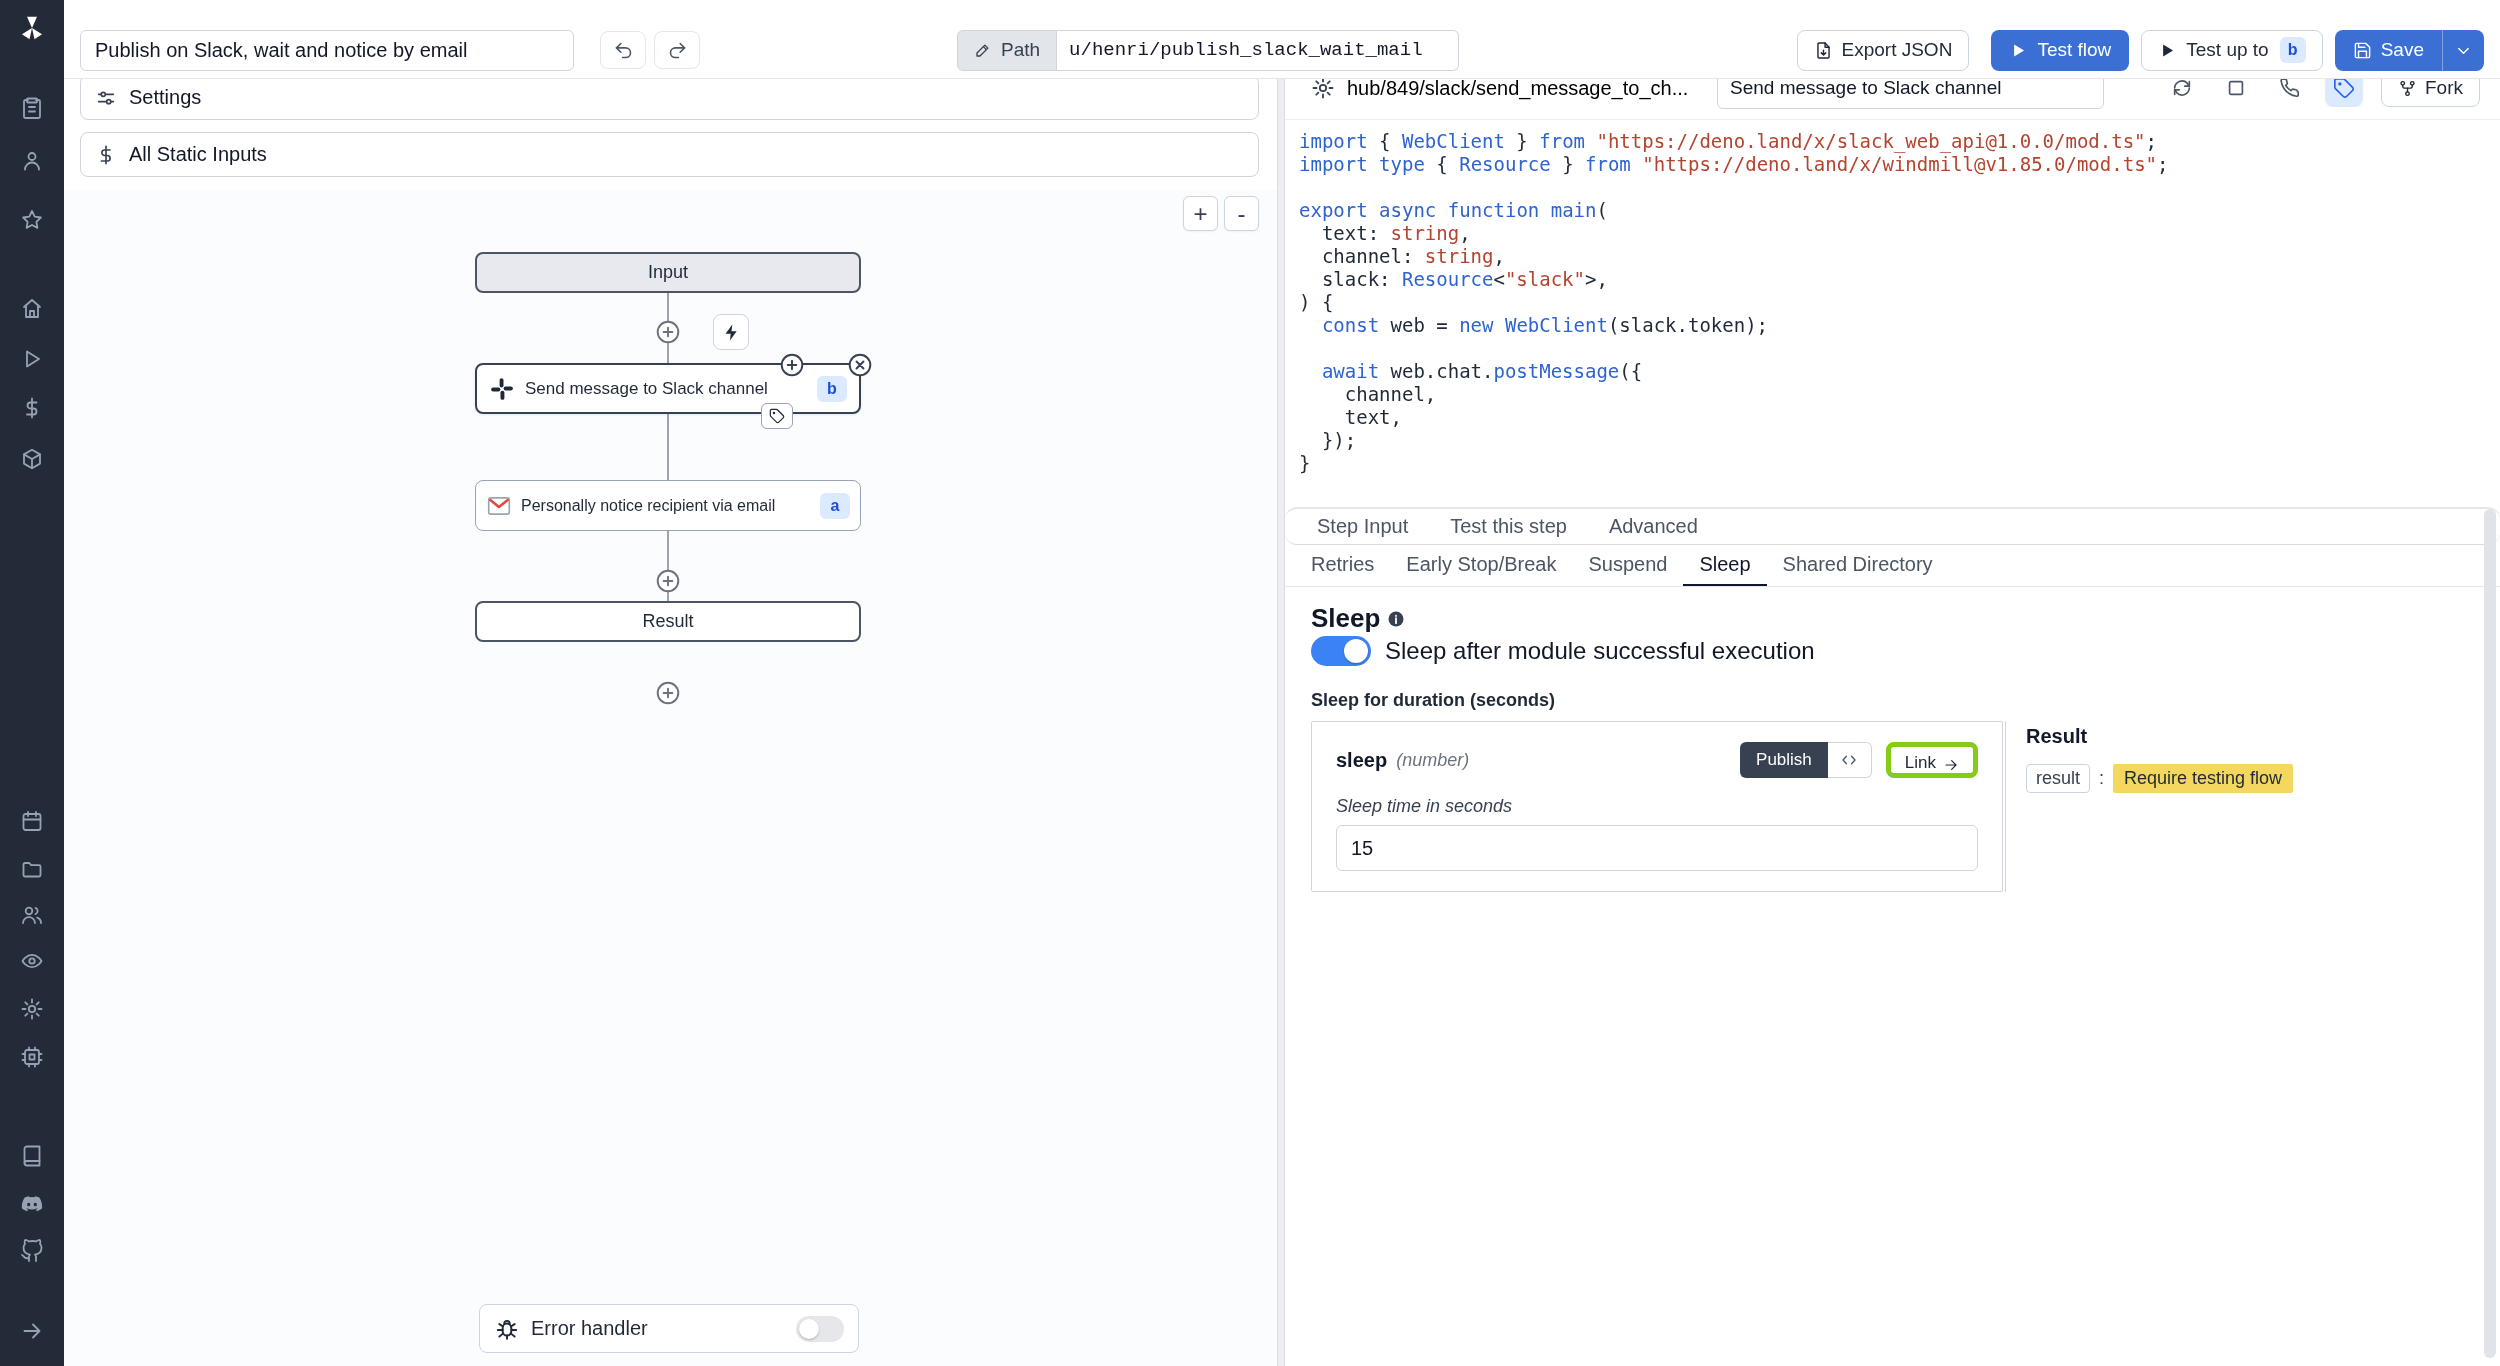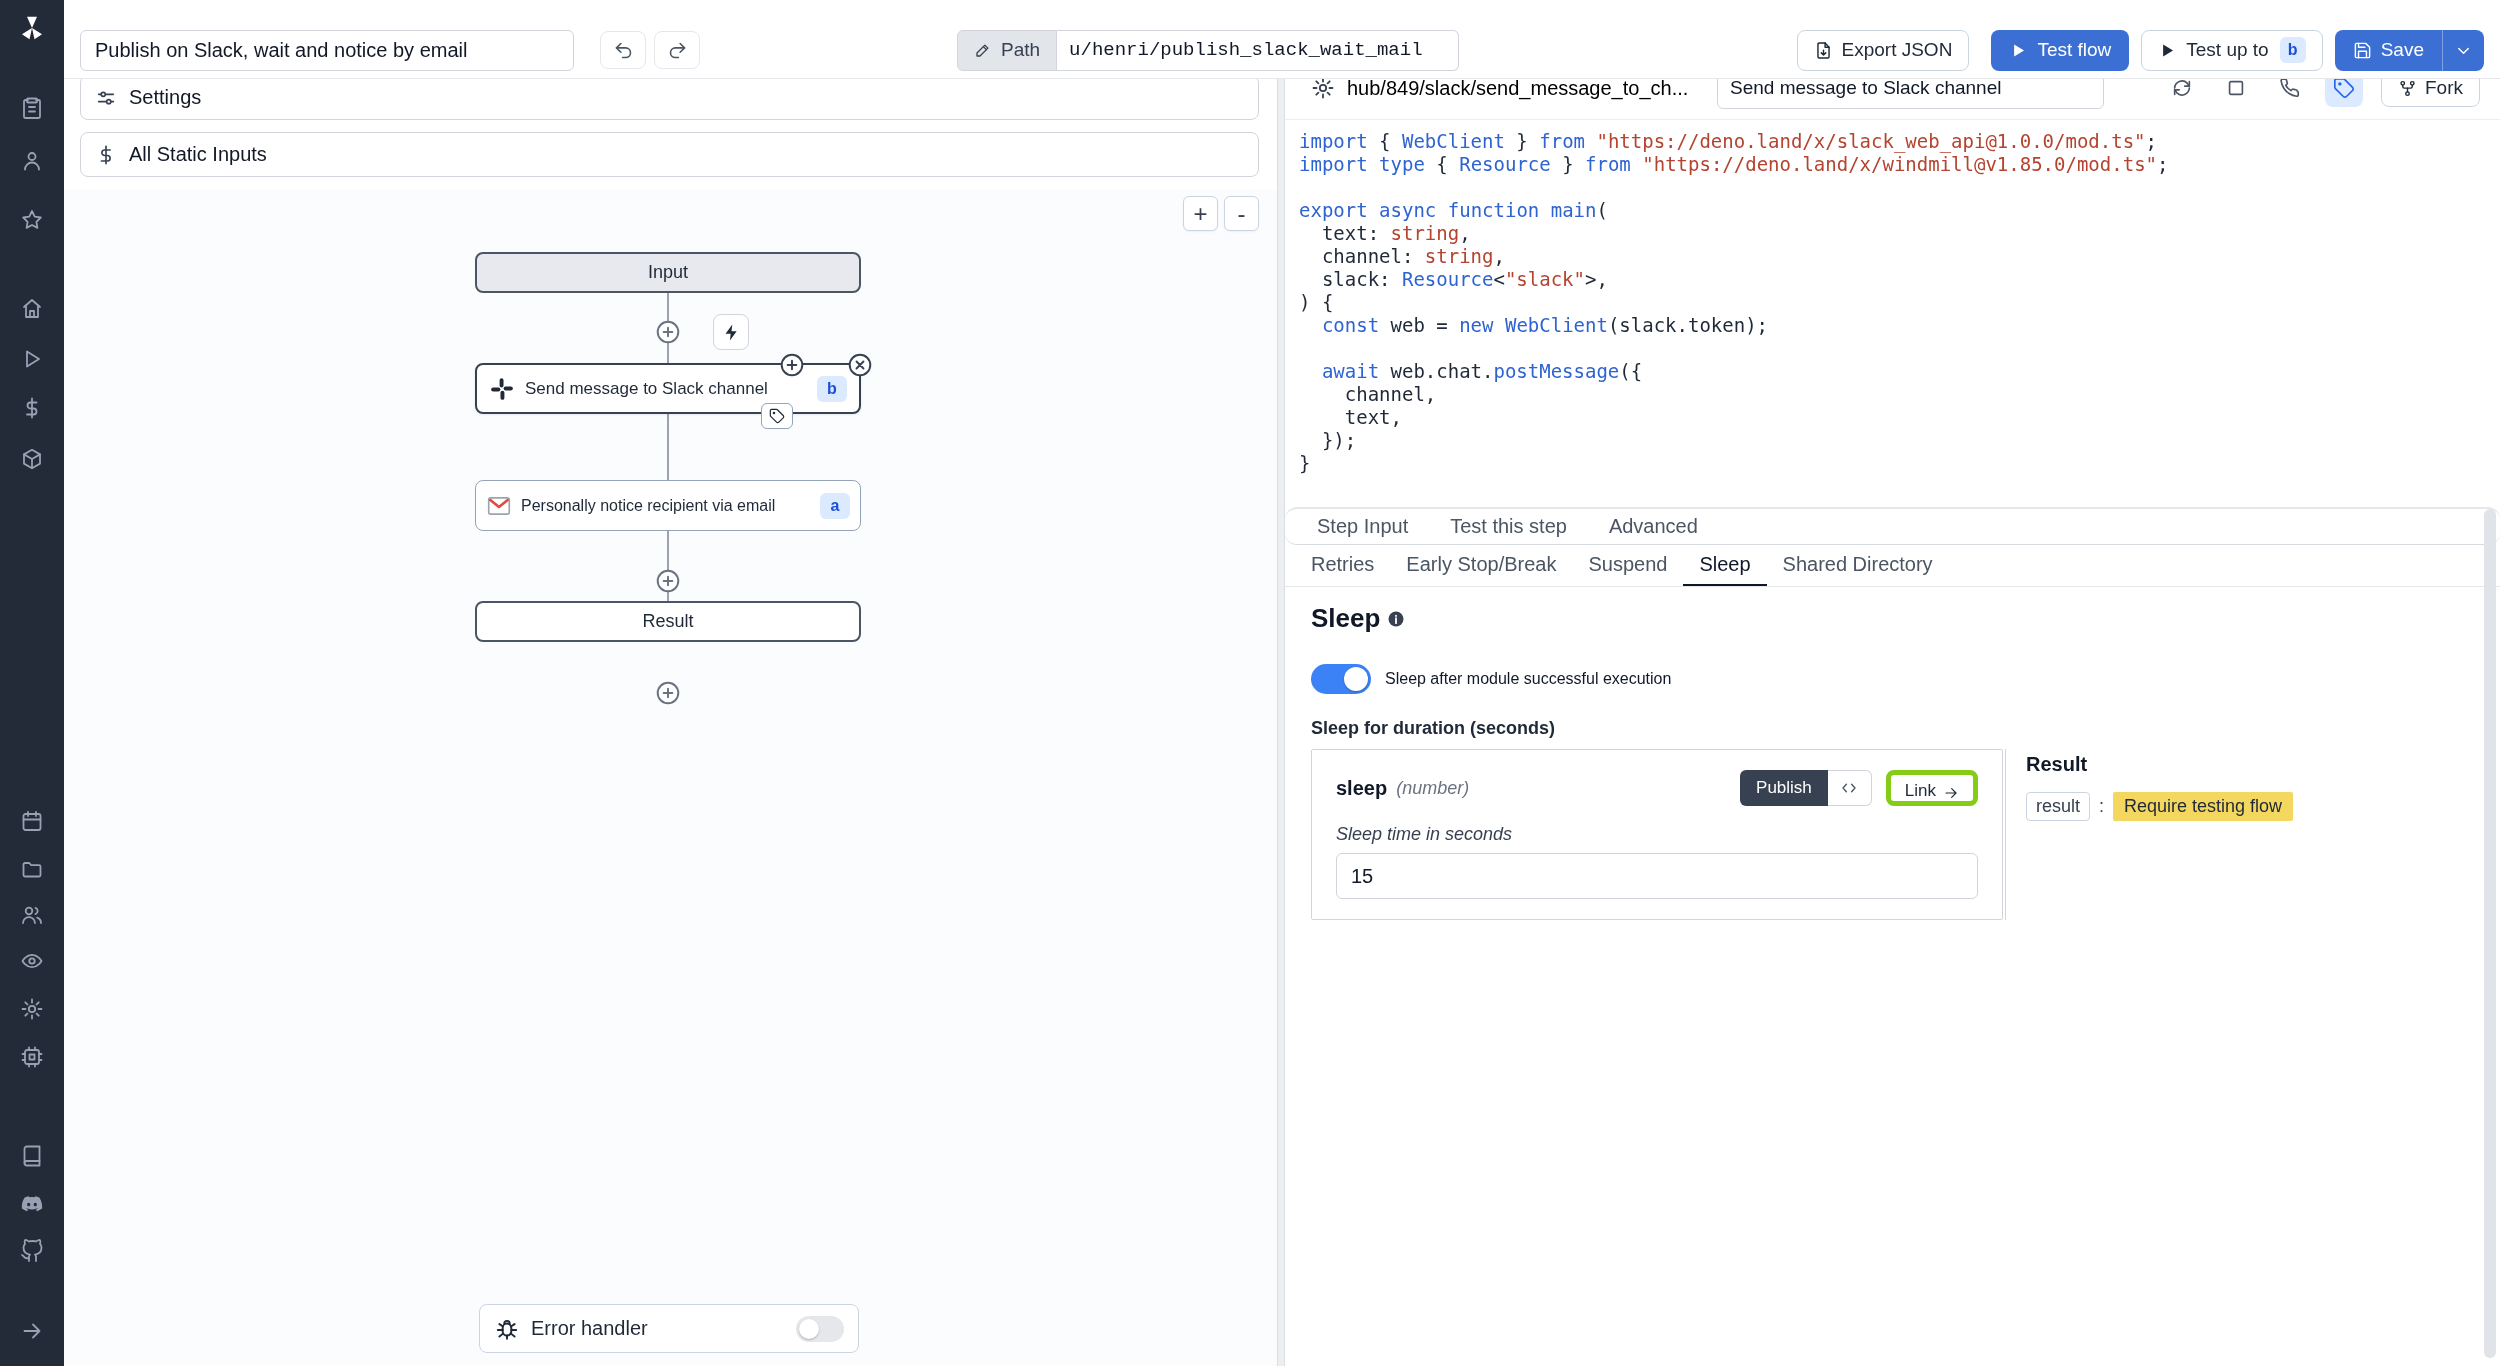--- a/index.html
+++ b/index.html
@@ -91,21 +91,21 @@
   .tabs-primary { height:38px; flex:none; display:flex; align-items:center; gap:42px; padding-left:32px; border-top:2px solid #e5e7eb; border-bottom:1px solid #d8dce1; font-size:20px; color:#4b5563;border-radius:12px; }
   .tab1 { cursor:pointer; }
   .tabs-secondary { height:42px; flex:none; display:flex; align-items:stretch; padding-left:10px; border-bottom:1px solid #e5e7eb; font-size:20px; color:#4b5563; }
   .tab2 { display:flex; align-items:center; padding:0 16px; border-bottom:2px solid transparent; cursor:pointer; }
   .tab2.active { color:#0f172a; border-bottom-color:#0f172a; font-weight:500; }
 
   .sleep-section { flex:1; padding:16px 26px; }
   .sleep-title-row { display:flex; align-items:center; gap:7px; }
   .sleep-title { font-size:26px; font-weight:700; color:#111827; }
   .info-ic { width:18px; height:18px; color:#374151; }
-  .toggle-row { margin-top:30px; display:flex; align-items:center; gap:14px; font-size:16px; color:#111827; }
+  .toggle-row { margin-top:2px; display:flex; align-items:center; gap:14px; font-size:24px; color:#111827; }
   .duration-label { margin-top:24px; font-size:18px; font-weight:600; color:#1f2937; }
   .sleep-row { margin-top:10px; display:flex; align-items:stretch; }
   .sleep-box { width:692px; border:1px solid #d1d5db; border-radius:2px; padding:20px 24px; background:#fff; }
   .box-head { display:flex; align-items:center; }
   .fname { font-size:20px; font-weight:700; color:#111827; }
   .ftype { font-style:italic; font-size:18px; color:#6b7280; margin-left:9px; }
   .box-head .spacer { flex:1; }
   .seg { display:flex; }
   .seg-static { height:36px; padding:0 16px; background:#374151; color:#fff; border:none; border-radius:6px 0 0 6px; font-size:17px; font-family:inherit; cursor:pointer; }
   .seg-code { height:36px; width:44px; background:#fff; border:1px solid #d1d5db; border-left:none; border-radius:0 6px 6px 0; color:#4b5563; display:flex; align-items:center; justify-content:center; cursor:pointer; }

